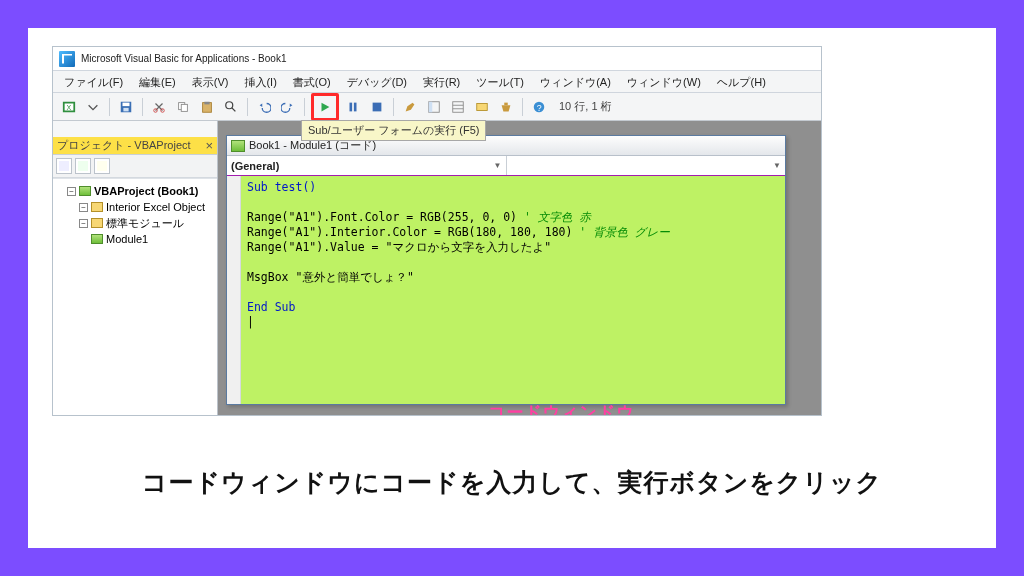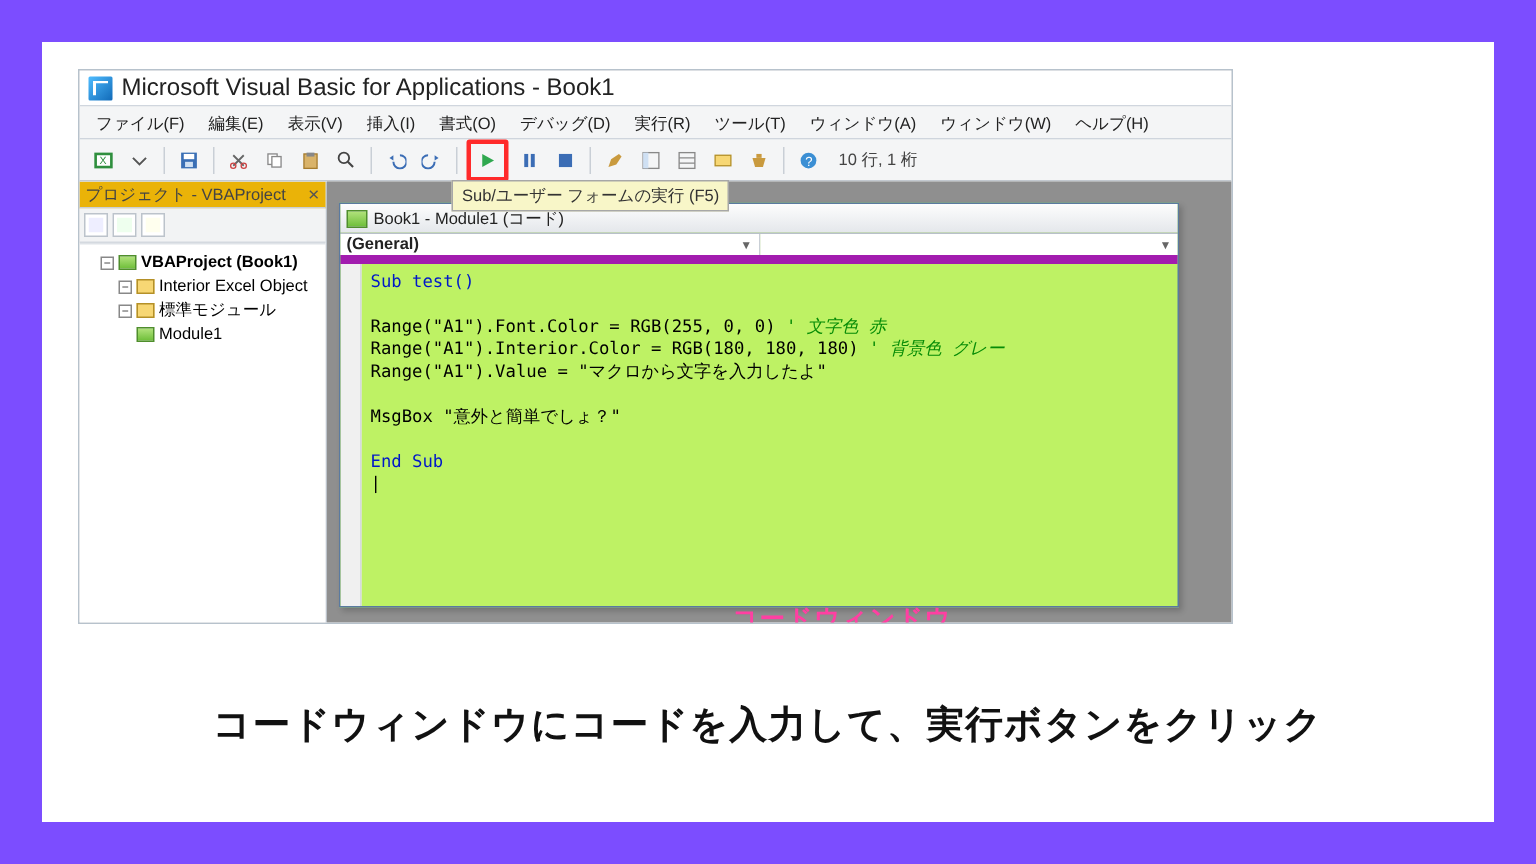--- a/index.html
+++ b/index.html
@@ -28,21 +28,21 @@
     position: relative;
   }
   
   .titlebar {
     display: flex;
     align-items: center;
     background: #fff;
     border-bottom: 1px solid #d0d6de;
     height: 24px;
     padding: 0 6px;
-    font-size: 16px;
+    font-size: 10px;
     color: #222;
   }
   .app-icon {
     width: 16px; height: 16px;
     background: linear-gradient(135deg,#4fbcff,#116ab8);
     margin-right: 6px;
     position: relative;
     border-radius: 1px;
   }
   .app-icon::after { content:""; position:absolute; inset:3px; background:#fff; clip-path: polygon(0 0,100% 0,100% 20%,20% 20%,20% 100%,0 100%);}
@@ -112,24 +112,25 @@
     border-right: 1px solid #bcc3cb;
     display: flex;
     flex-direction: column;
     font-size: 11px;
   }
   .pexp-title {
     display: flex;
     align-items: center;
     justify-content: space-between;
     padding: 2px 4px;
-    background: #eab308;
+    background: #fde047;
     border-bottom: 1px solid #c9cfd6;
     color: #444;
     height: 18px;
+    margin-top: 16px;
   }
   .pexp-title .x { font-family: Arial; font-size: 13px; color:#555; cursor:default; }
   .pexp-tb {
     display: flex;
     gap: 3px;
     padding: 3px 3px;
     border-bottom: 1px solid #d4d9df;
     background:#f2f3f4;
   }
   .pexp-tb .pb { width:16px;height:16px;border:1px solid #bcc3cb;background:#fff;display:flex;align-items:center;justify-content:center;}
@@ -171,21 +172,21 @@
     display:flex;
     align-items:center;
     padding: 0 4px;
     font-size: 11px;
     color:#222;
     gap:4px;
   }
   .codewin-title .cic { width:14px;height:12px;background:linear-gradient(#b1e27b,#6fbf3a);border:1px solid #4f8e2c;}
   .combo-row {
     display:flex;
-    border-bottom: 6px solid #a21caf;
+    border-bottom: 1px solid #a21caf;
     height: 20px;
   }
   .combo {
     flex:1;
     border-right:1px solid #c9cfd6;
     background:#fff;
     display:flex;
     align-items:center;
     padding:0 4px;
     font-size:11px;

